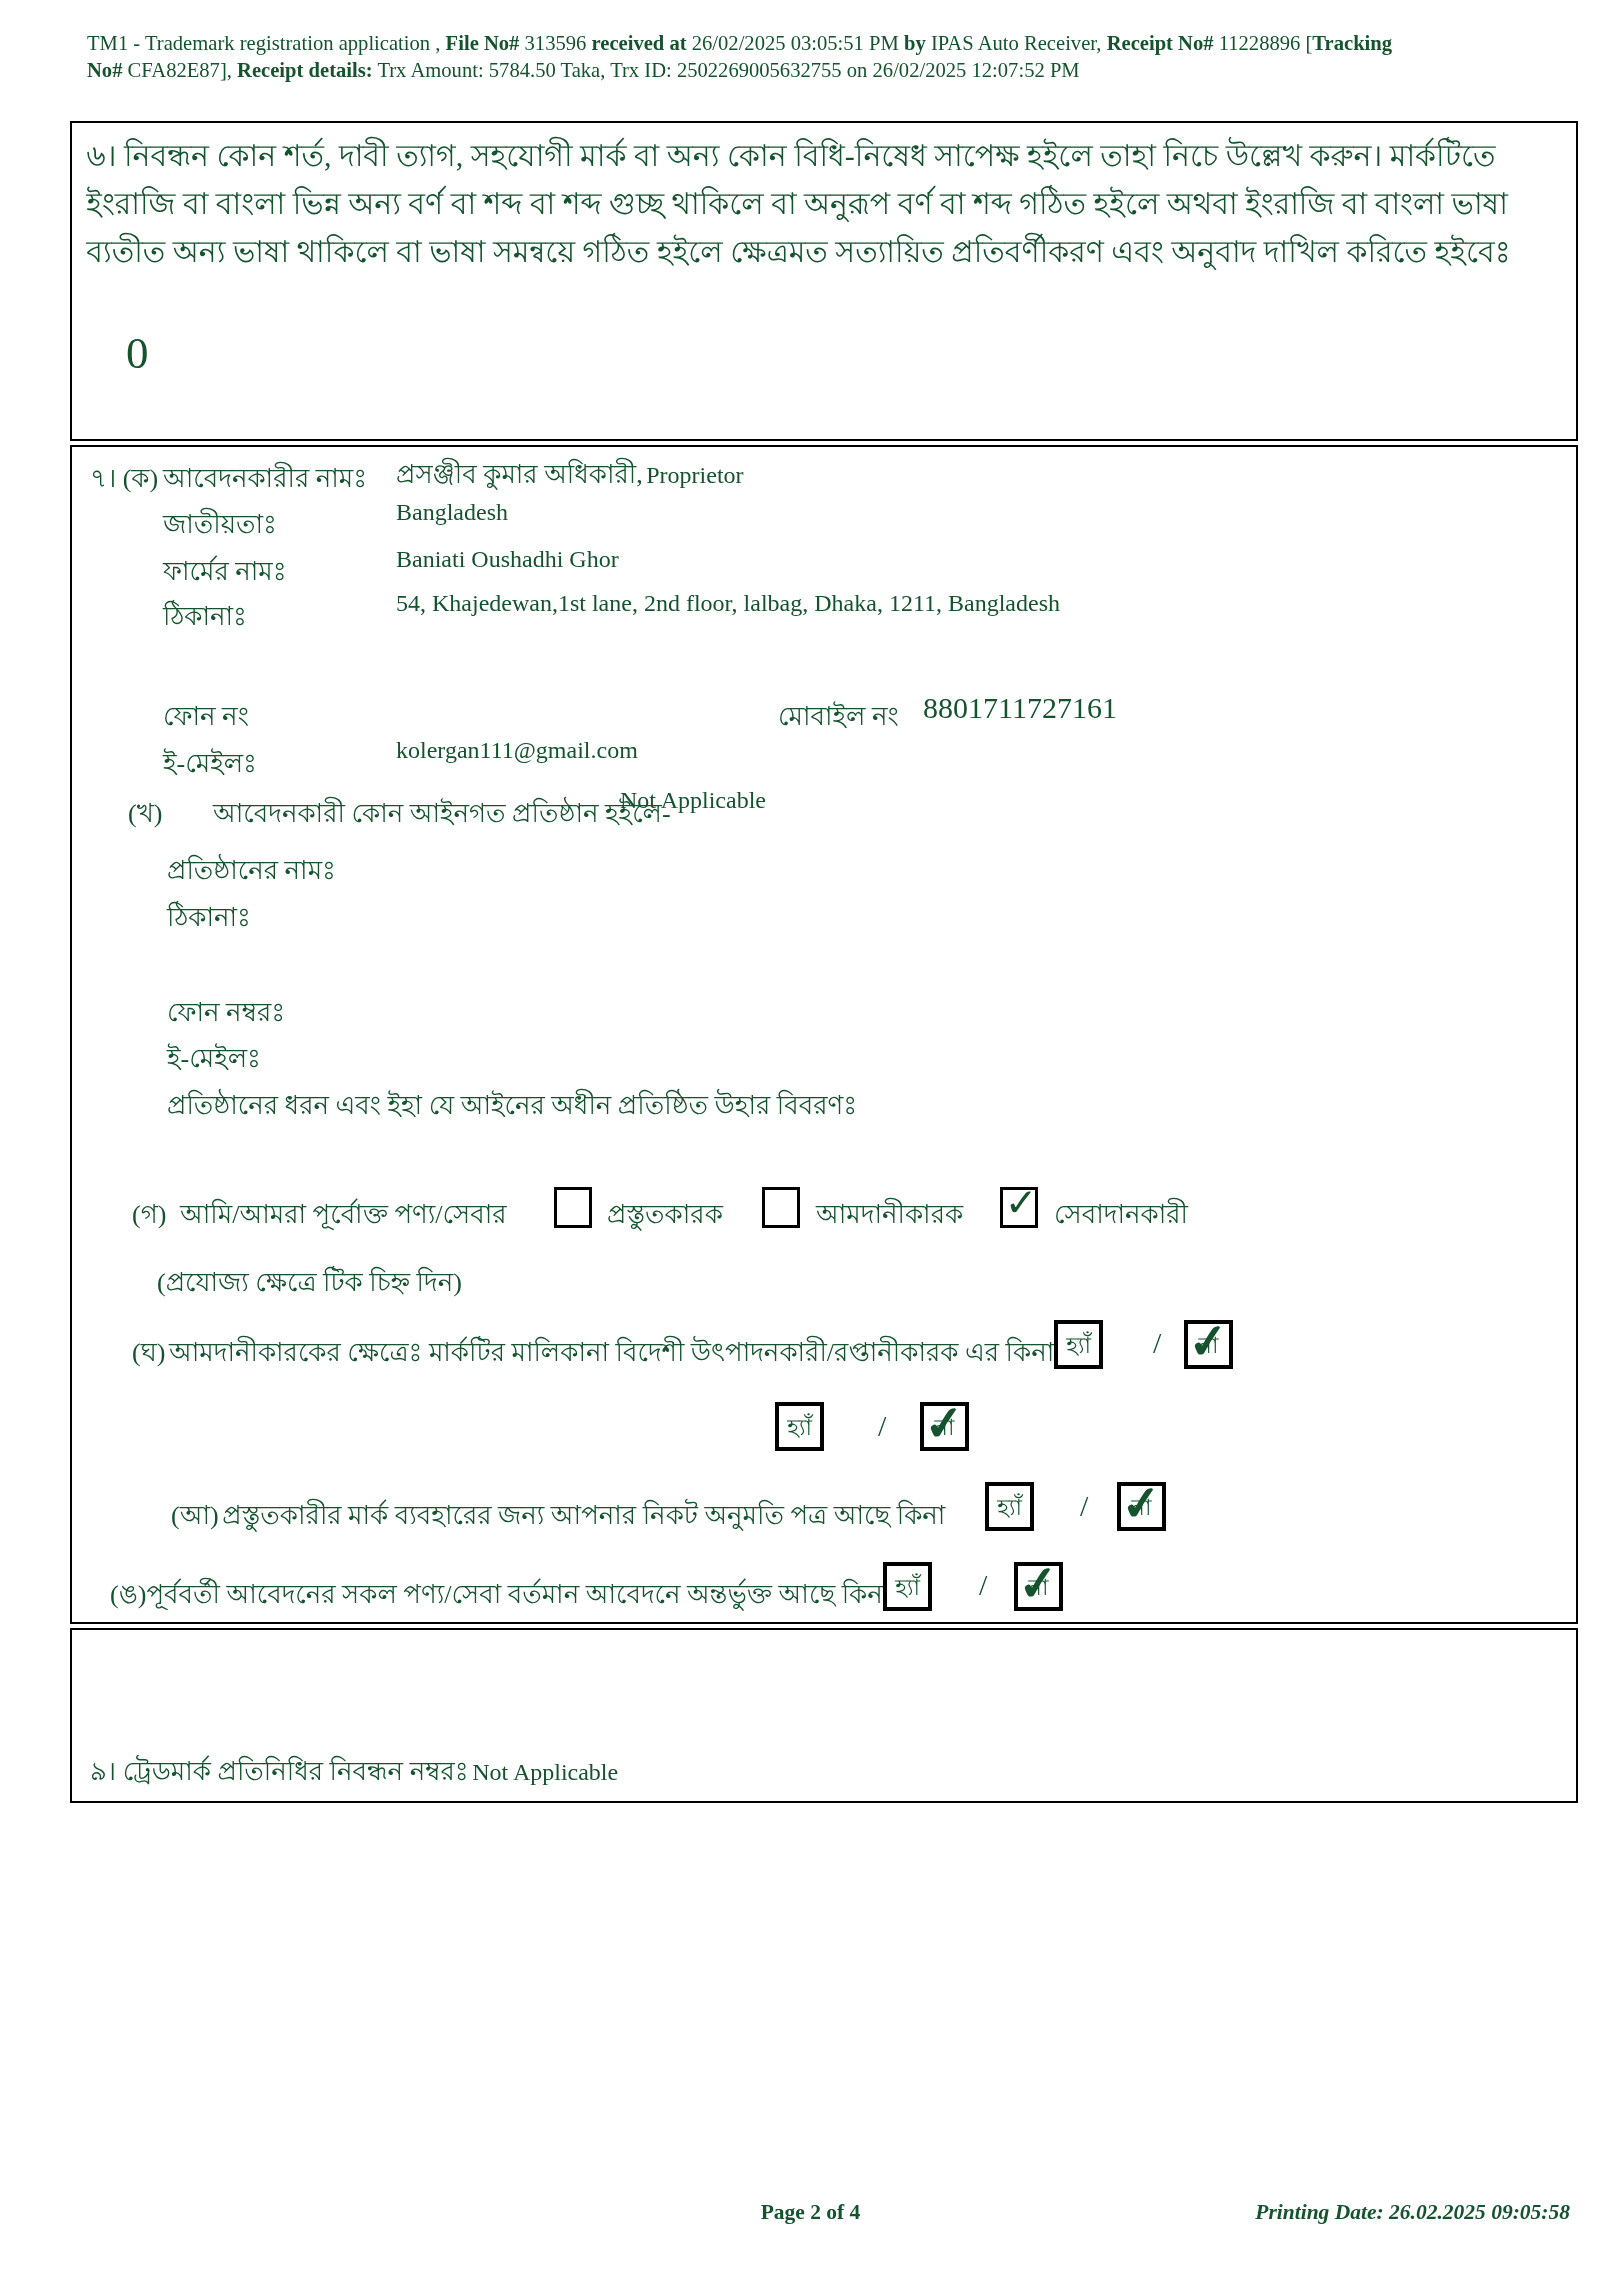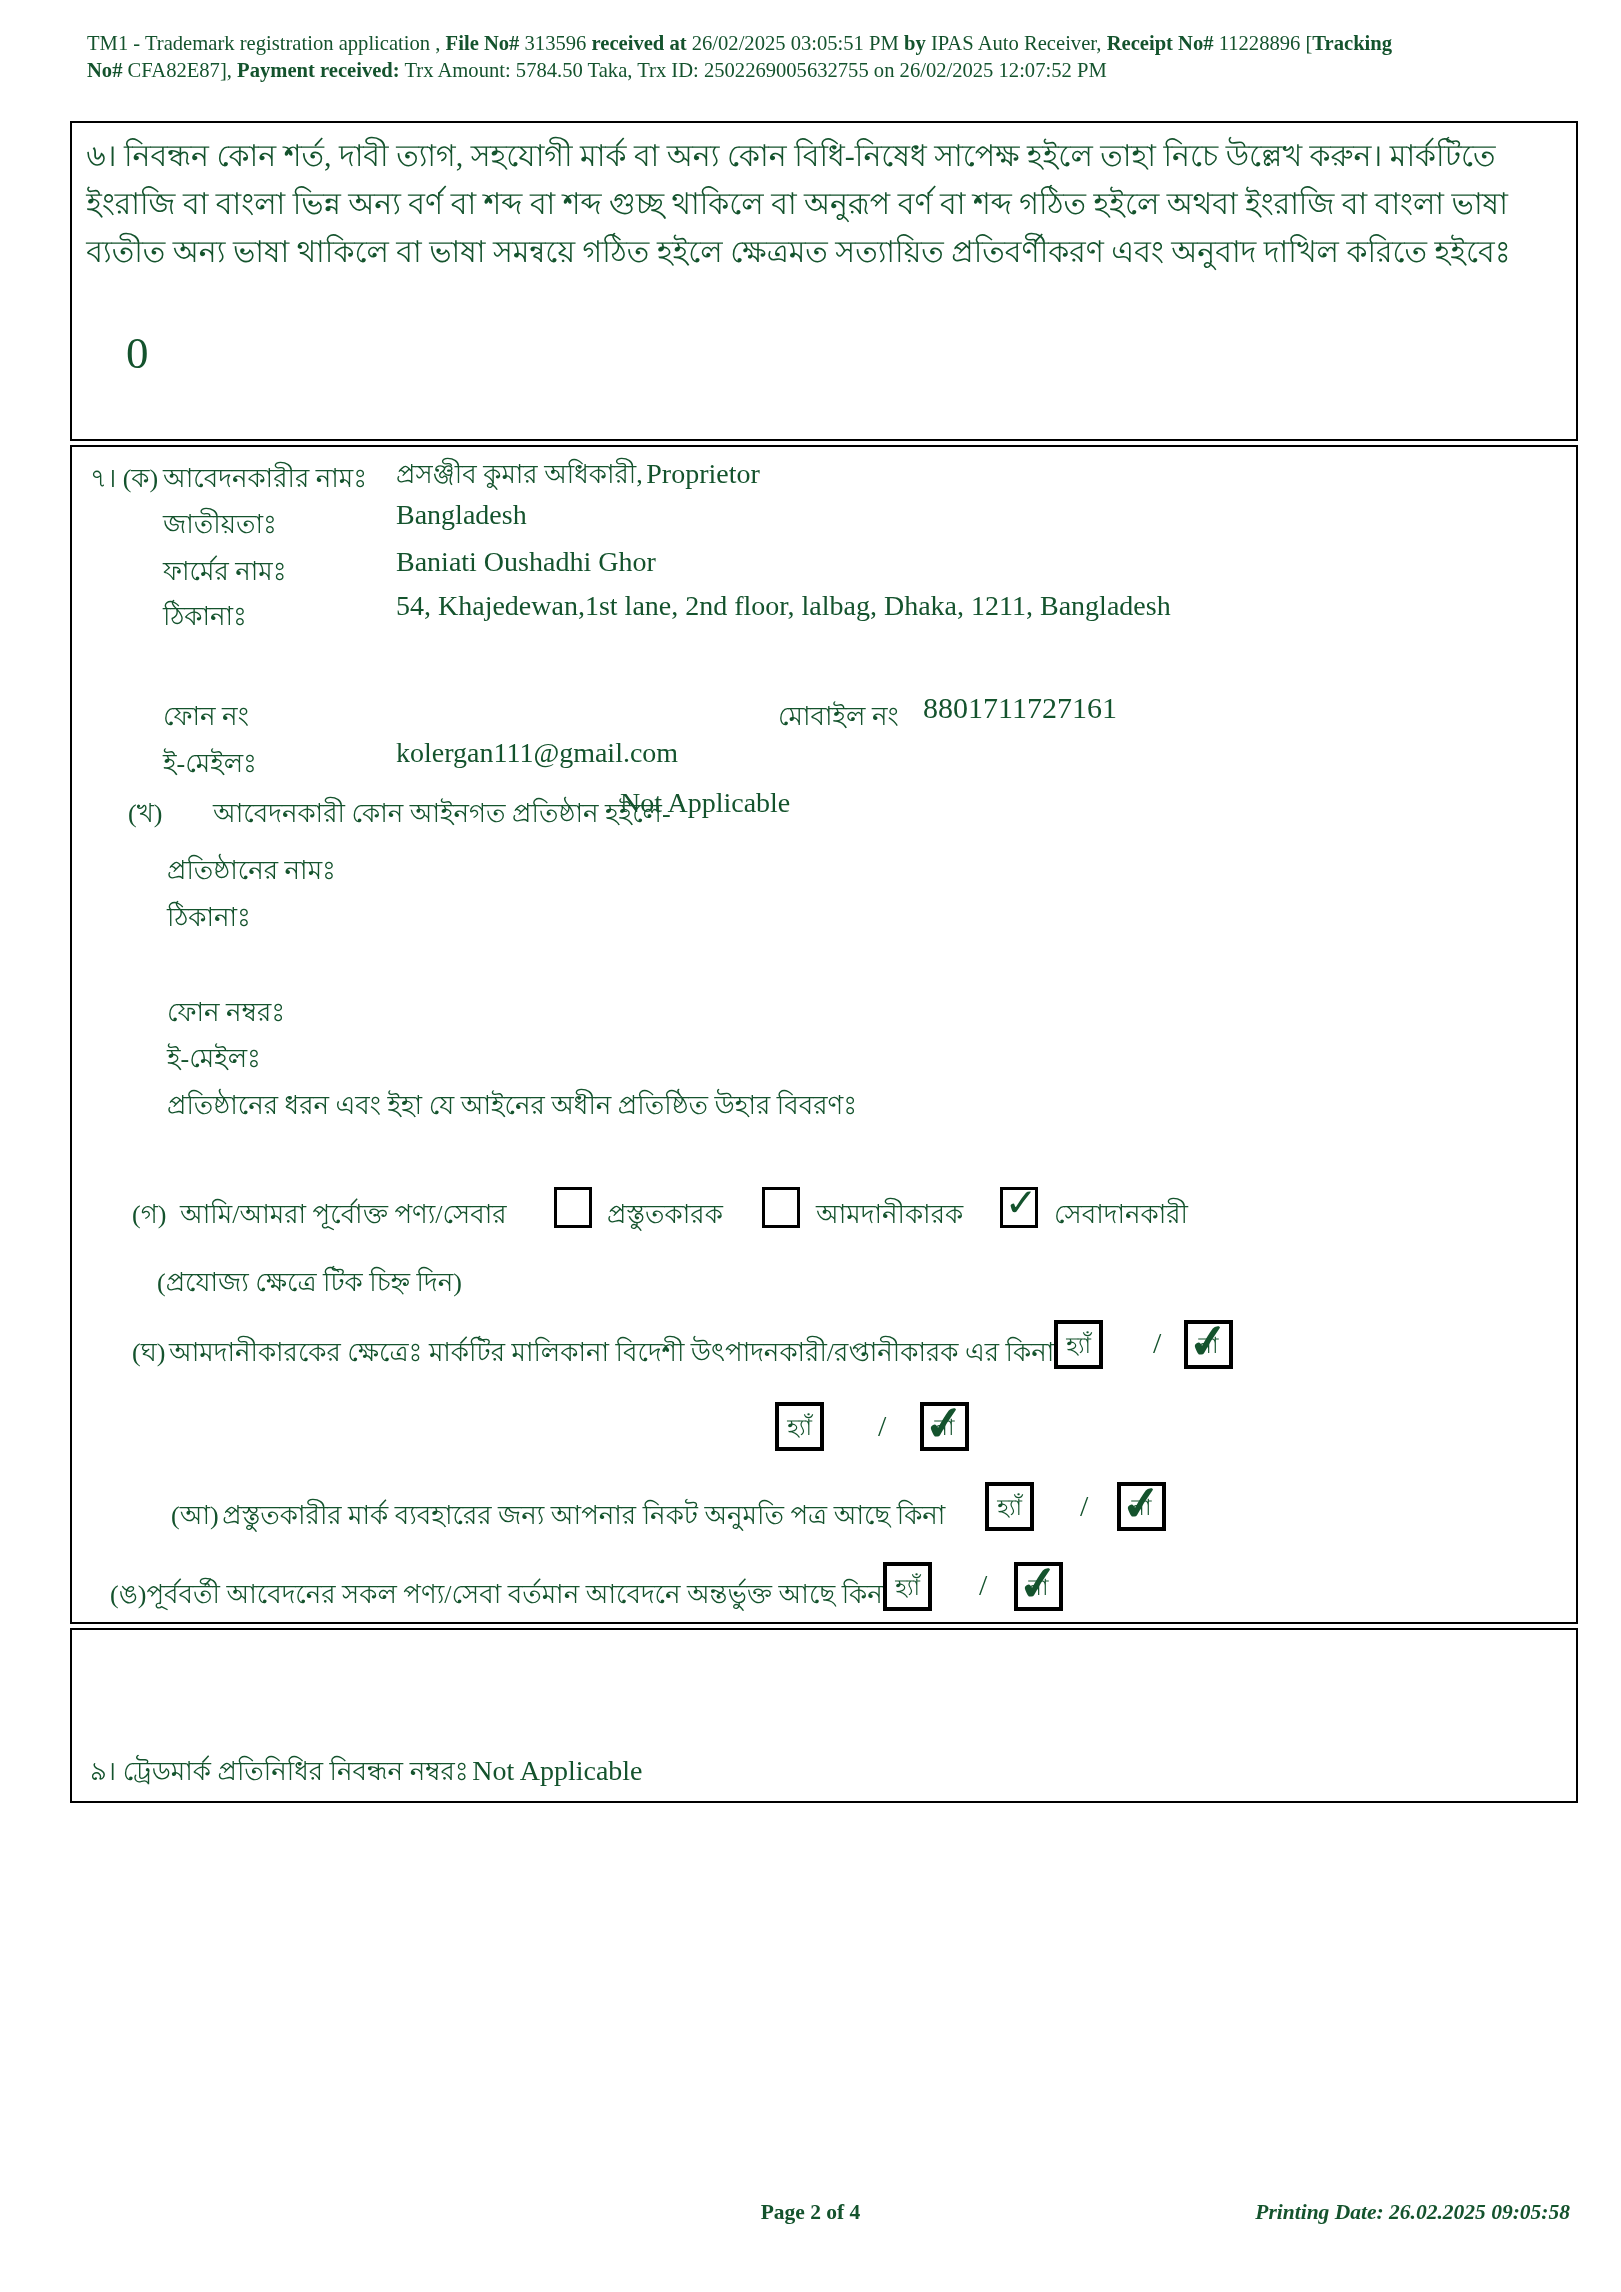--- a/index.html
+++ b/index.html
@@ -4,42 +4,42 @@
 <style>
   html,body{margin:0;padding:0;background:#ffffff;}
   .page{position:relative;width:1621px;height:2293px;background:#ffffff;
         font-family:"Liberation Serif",serif;color:#14532d;overflow:hidden;}
   .abs{position:absolute;}
   .hdr{font-size:20.6px;line-height:1.3;letter-spacing:0;}
   .b{font-weight:bold;}
   .box{position:absolute;left:70px;width:1508px;border:2.7px solid #000;box-sizing:border-box;background:#fff;}
   .bn{font-size:26px;white-space:nowrap;}
   .bnp{font-size:30px;line-height:48px;}
-  .val{font-size:28px;white-space:nowrap;}
+  .val{font-size:24px;white-space:nowrap;}
   .val-lg{font-size:30px;white-space:nowrap;}
   .zero{font-size:45px;}
   .cb{position:absolute;width:38px;height:41px;border:3.6px solid #000;box-sizing:border-box;
       text-align:center;font-size:34px;line-height:36px;background:#fff;}
   .ynbox{position:absolute;width:49px;height:49px;border:4.5px solid #000;box-sizing:border-box;
          text-align:center;background:#fff;}
   .ynbox .yn-label{font-size:22.4px;line-height:43px;}
   .tick{position:absolute;left:0px;top:-10.7px;font-size:48px;font-weight:bold;transform:rotate(-4deg);}
   .cbtick{position:absolute;left:1.8px;top:-5.4px;font-size:39px;}
   .slash{position:absolute;font-size:30px;}
   .footer-center{left:0;width:1621px;text-align:center;font-size:21.5px;font-weight:bold;}
   .footer-right{right:51px;font-size:21.5px;font-weight:bold;font-style:italic;}
 </style>
 </head>
 <body>
 
 <div class="page">
 
   <div class="abs hdr" style="left:87px;top:30px;width:1496px;">
     <div><span>TM1 - Trademark registration application , </span><span class="b">File No#</span><span> 313596 </span><span class="b">received at</span><span> 26/02/2025 03:05:51 PM </span><span class="b">by</span><span> IPAS Auto Receiver, </span><span class="b">Receipt No#</span><span> 11228896 [</span><span class="b">Tracking</span></div>
-    <div><span class="b">No#</span><span> CFA82E87], </span><span class="b">Payment received:</span><span> Trx Amount: 5784.50 Taka, Trx ID: 2502269005632755 on 26/02/2025 12:07:52 PM</span></div>
+    <div><span class="b">No#</span><span> CFA82E87], </span><span class="b">Receipt details:</span><span> Trx Amount: 5784.50 Taka, Trx ID: 2502269005632755 on 26/02/2025 12:07:52 PM</span></div>
   </div>
 
   <div class="box" style="top:121px;height:320px;">
     <div class="abs bnp" style="left:14.3px;top:9px;width:1469px;">৬। নিবন্ধন কোন শর্ত, দাবী ত্যাগ, সহযোগী মার্ক বা অন্য কোন বিধি-নিষেধ সাপেক্ষ হইলে তাহা নিচে উল্লেখ করুন। মার্কটিতে ইংরাজি বা বাংলা ভিন্ন অন্য বর্ণ বা শব্দ বা শব্দ গুচ্ছ থাকিলে বা অনুরূপ বর্ণ বা শব্দ গঠিত হইলে অথবা ইংরাজি বা বাংলা ভাষা ব্যতীত অন্য ভাষা থাকিলে বা ভাষা সমন্বয়ে গঠিত হইলে ক্ষেত্রমত সত্যায়িত প্রতিবর্ণীকরণ এবং অনুবাদ দাখিল করিতে হইবেঃ</div>
     <div class="abs zero" style="left:54px;top:204px;">0</div>
   </div>
 
   <div class="box" style="top:445px;height:1179px;">
 
     <div class="abs bn" style="left:18px;top:10.7px;">৭। (ক)</div>

